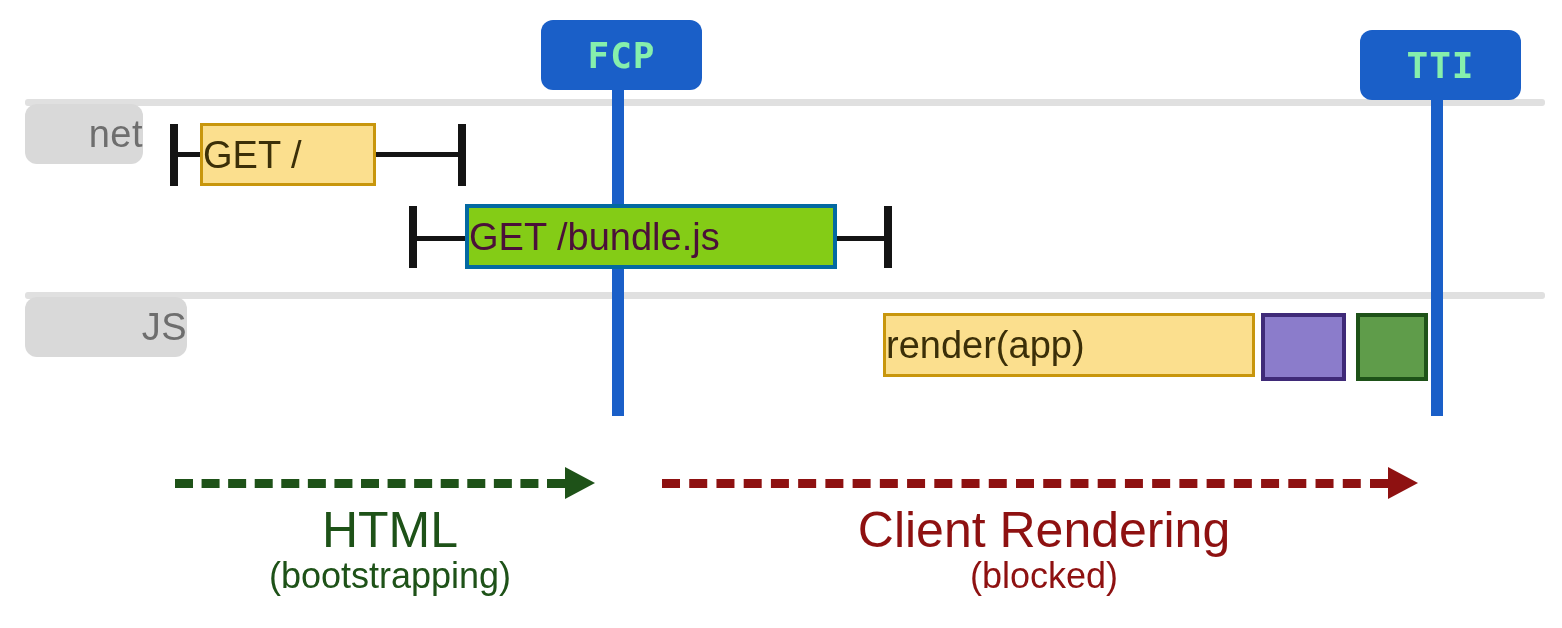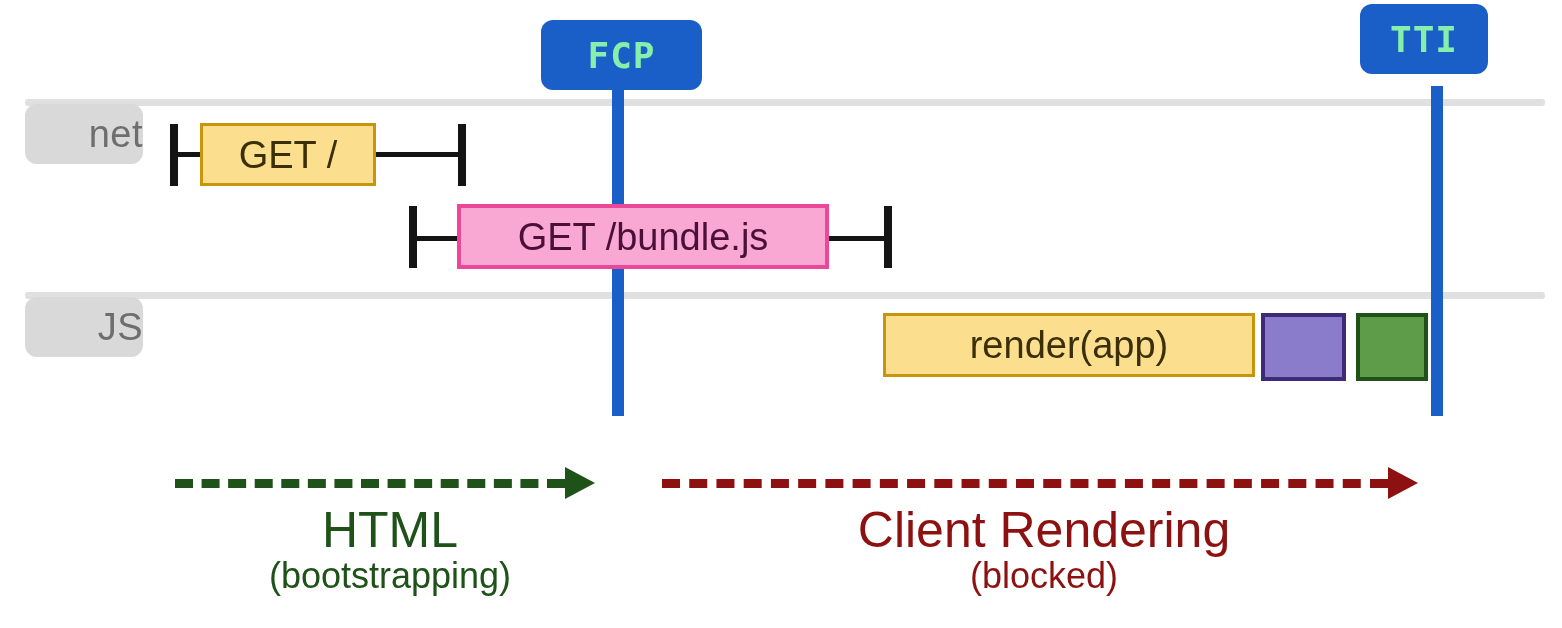--- a/index.html
+++ b/index.html
@@ -62,35 +62,36 @@
     background: #1a5fc8;
     z-index: 1;
   }
 
   
   .bar {
     position: absolute;
     box-sizing: border-box;
     display: flex;
     align-items: center;
-    justify-content: center;
+    justify-content: flex-start;
     font-size: 38px;
     line-height: 1;
     white-space: nowrap;
     z-index: 4;
   }
   .bar.yellow {
     background: #fbdf8e;
     border: 3px solid #c8960c;
     color: #3b2f08;
   }
   .bar.pink {
-    background: #f9a8d4;
-    border: 4px solid #ec4899;
+    background: #84cc16;
+    border: 4px solid #0369a1;
     color: #4b1039;
+    margin-left: 8px;
   }
   .bar.purple {
     background: #8b7ccb;
     border: 4px solid #3f2a78;
   }
   .bar.green {
     background: #5f9c4a;
     border: 4px solid #1e5218;
   }
 
@@ -148,28 +149,28 @@
 
   <div class="lane-rule" style="left:25px; top:99px; width:1520px;"></div>
   <div class="lane-rule" style="left:25px; top:292px; width:1520px;"></div>
 
   <div class="marker-line" style="left:612px; top:86px; height:330px;"></div>
   <div class="marker-badge" style="left:541px; top:20px; width:161px; height:70px;">
     <span>FCP</span>
   </div>
 
   <div class="marker-line" style="left:1431px; top:86px; height:330px;"></div>
-  <div class="marker-badge" style="left:1360px; top:4px; width:128px; height:70px;">
+  <div class="marker-badge" style="left:1360px; top:30px; width:161px; height:70px;">
     <span>TTI</span>
   </div>
 
   <div class="lane-badge" style="left:25px; top:104px; width:118px; height:60px;">
     <span>net</span>
   </div>
-  <div class="lane-badge" style="left:25px; top:297px; width:118px; height:60px;">
+  <div class="lane-badge" style="left:25px; top:297px; width:118px; height:60px;padding-left:44px;">
     <span>JS</span>
   </div>
 
   <div class="whisker-line" style="left:175px; top:152px; width:291px;"></div>
   <div class="whisker-cap" style="left:170px; top:124px; height:62px;"></div>
   <div class="whisker-cap" style="left:458px; top:124px; height:62px;"></div>
   <div class="bar yellow" style="left:200px; top:123px; width:176px; height:63px;">
     <span>GET /</span>
   </div>
 

